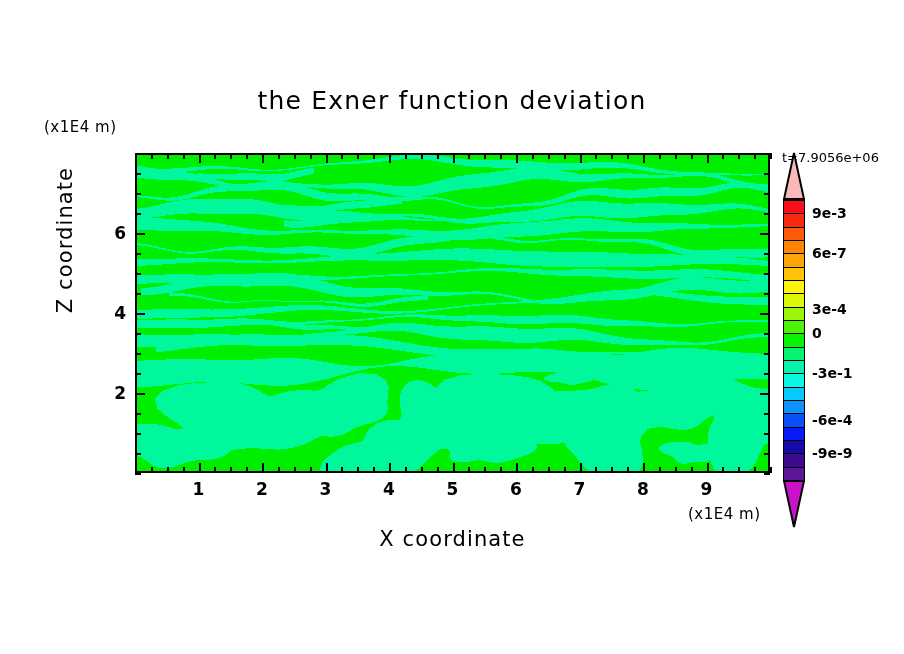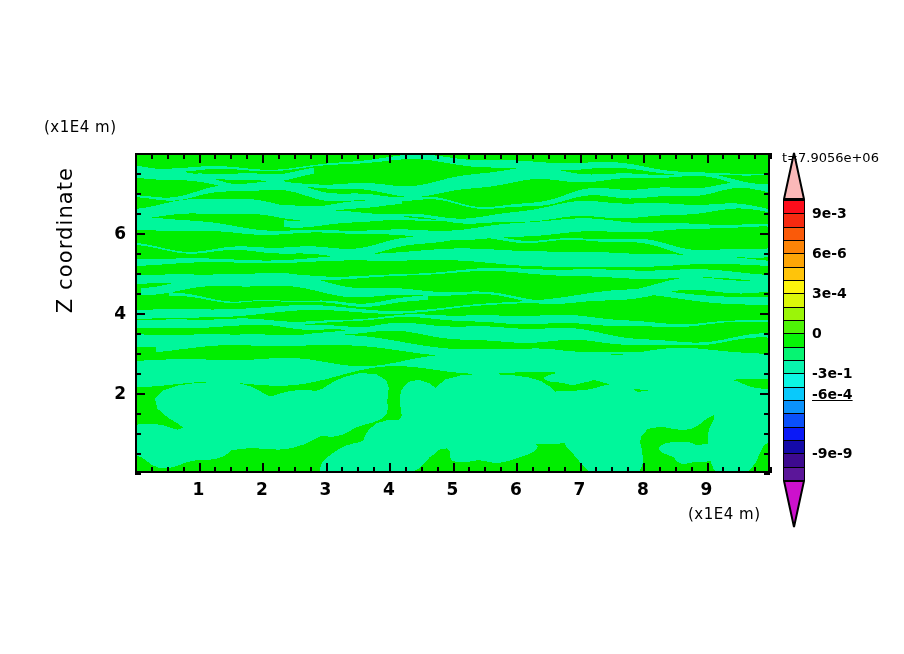--- a/index.html
+++ b/index.html
@@ -122,26 +122,28 @@
     transform:translateY(-50%);
     white-space:nowrap;
     font-family:"DejaVu Sans",sans-serif;
   }
 </style>
 </head>
 <body>
 
 <div id="stage">
 
+  <div class="title">the Exner function deviation</div>
 
   <div class="unit-top">(x1E4 m)</div>
   <div class="unit-bottom">(x1E4 m)</div>
 
   <div class="timestamp">t=7.9056e+06</div>
 
+  <div class="xlabel">X coordinate</div>
   <div class="ylabel">Z coordinate</div>
 
   <div id="plot">
     <svg id="field" viewBox="0 0 1000 500" preserveAspectRatio="none">
         <rect x="0" y="0" width="1000" height="500" fill="#00ee00"></rect>
         <path d="M-19.7,21.6L-9.7,21.4L0.3,21.4L10.3,21.5L20.3,21.6L30.3,21.8L40.3,21.8L50.3,21.6L60.3,21.1L70.3,20.5L80.3,19.8L90.3,19.0L100.3,18.3L110.3,17.8L120.3,17.5L130.3,17.6L140.3,18.0L150.3,18.8L160.3,19.7L170.3,20.8L180.3,21.8L190.3,22.7L200.3,23.3L210.3,23.4L220.3,23.2L230.3,22.5L240.3,21.5L250.3,20.1L260.3,18.7L270.3,17.2L280.3,15.8L290.3,14.5L300.3,13.5L310.3,12.6L320.3,11.9L330.3,11.2L340.3,10.5L350.3,9.7L360.3,8.7L370.3,7.5L380.3,6.1L390.3,4.6L400.3,3.1L410.3,1.7L420.3,0.4L430.3,-0.4L440.3,-0.9L450.3,-0.9L460.3,-0.4L470.3,0.5L480.3,1.8L490.3,3.1L500.3,4.5L510.3,5.9L520.3,7.0L530.3,7.8L540.3,8.3L550.3,8.6L560.3,8.6L570.3,8.5L580.3,8.5L590.3,8.5L600.3,8.7L610.3,9.1L620.3,9.7L630.3,10.5L640.3,11.2L650.3,12.0L660.3,12.6L670.3,13.0L680.3,13.2L690.3,13.0L700.3,12.6L710.3,12.1L720.3,11.6L730.3,11.1L740.3,10.9L750.3,11.1L760.3,11.6L770.3,12.6L780.3,14.0L790.3,15.6L800.3,17.5L810.3,19.5L820.3,21.4L830.3,23.1L840.3,24.5L850.3,25.6L860.3,26.4L870.3,26.9L880.3,27.2L890.3,27.4L900.3,27.7L910.3,27.9L920.3,28.3L930.3,28.8L940.3,29.3L950.3,29.9L960.3,30.2L970.3,30.4L980.3,30.2L990.3,29.6L1000.3,28.5L1010.3,27.1L1010.3,29.4L1000.3,30.7L990.3,31.7L980.3,32.3L970.3,32.5L960.3,32.5L950.3,32.2L940.3,31.8L930.3,31.4L920.3,31.1L910.3,31.0L900.3,30.9L890.3,31.0L880.3,31.1L870.3,31.1L860.3,30.9L850.3,30.5L840.3,29.8L830.3,28.8L820.3,27.5L810.3,26.0L800.3,24.4L790.3,22.9L780.3,21.7L770.3,20.7L760.3,20.1L750.3,19.9L740.3,20.2L730.3,20.7L720.3,21.5L710.3,22.3L700.3,23.2L690.3,23.8L680.3,24.2L670.3,24.2L660.3,24.0L650.3,23.5L640.3,22.9L630.3,22.1L620.3,21.4L610.3,20.9L600.3,20.4L590.3,20.2L580.3,20.0L570.3,19.9L560.3,19.8L550.3,19.6L540.3,19.1L530.3,18.3L520.3,17.2L510.3,15.8L500.3,14.2L490.3,12.4L480.3,10.7L470.3,9.1L460.3,7.8L450.3,6.9L440.3,6.5L430.3,6.5L420.3,7.0L410.3,7.8L400.3,8.8L390.3,10.0L380.3,11.1L370.3,12.1L360.3,13.0L350.3,13.6L340.3,14.1L330.3,14.5L320.3,15.0L310.3,15.5L300.3,16.1L290.3,17.0L280.3,18.1L270.3,19.4L260.3,20.9L250.3,22.3L240.3,23.6L230.3,24.7L220.3,25.4L210.3,25.8L200.3,25.7L190.3,25.4L180.3,24.7L170.3,23.9L160.3,23.1L150.3,22.4L140.3,22.0L130.3,21.9L120.3,22.1L110.3,22.7L100.3,23.7L90.3,24.8L80.3,25.9L70.3,27.1L60.3,28.1L50.3,28.9L40.3,29.5L30.3,29.9L20.3,30.2L10.3,30.4L0.3,30.7L-9.7,31.0L-19.7,31.6Z" fill="#00f79b" shape-rendering="crispEdges"></path>
         <path d="M-20.0,14.8L-10.0,15.6L0.0,16.9L10.0,18.5L20.0,20.1L30.0,21.7L40.0,23.1L50.0,24.3L60.0,25.3L70.0,26.5L80.0,27.8L90.0,29.5L100.0,31.7L110.0,34.2L120.0,37.2L130.0,40.2L140.0,43.1L150.0,45.5L160.0,47.4L170.0,48.5L180.0,48.8L190.0,48.5L200.0,47.7L210.0,46.6L220.0,45.6L230.0,44.9L240.0,44.5L250.0,44.6L260.0,45.0L270.0,45.7L280.0,46.3L290.0,46.8L300.0,46.9L310.0,46.7L320.0,46.1L330.0,45.4L340.0,44.7L350.0,44.2L360.0,44.1L370.0,44.5L380.0,45.3L390.0,46.4L400.0,47.6L410.0,48.7L420.0,49.4L430.0,49.5L440.0,48.9L450.0,47.5L460.0,45.4L470.0,42.9L480.0,40.3L490.0,37.7L500.0,35.3L510.0,33.4L520.0,31.9L530.0,30.7L540.0,29.7L550.0,28.7L560.0,27.7L570.0,26.3L580.0,24.8L590.0,23.1L600.0,21.4L610.0,20.0L620.0,19.1L630.0,18.8L640.0,19.2L650.0,20.3L660.0,22.1L670.0,24.1L680.0,26.2L690.0,28.2L700.0,29.6L710.0,30.6L720.0,30.9L730.0,30.7L740.0,30.3L750.0,29.7L760.0,29.2L770.0,29.0L780.0,29.1L790.0,29.5L800.0,30.2L810.0,30.9L820.0,31.4L830.0,31.6L840.0,31.5L850.0,31.0L860.0,30.3L870.0,29.5L880.0,28.9L890.0,28.7L900.0,29.1L910.0,30.2L920.0,32.0L930.0,34.3L940.0,36.9L950.0,39.5L960.0,41.9L970.0,43.9L980.0,45.2L990.0,46.0L1000.0,46.3L1010.0,46.2L1020.0,46.0L1020.0,59.1L1010.0,58.4L1000.0,57.6L990.0,56.4L980.0,54.8L970.0,52.6L960.0,49.9L950.0,46.8L940.0,43.5L930.0,40.3L920.0,37.4L910.0,35.2L900.0,33.7L890.0,33.0L880.0,33.0L870.0,33.5L860.0,34.3L850.0,35.2L840.0,35.8L830.0,36.2L820.0,36.3L810.0,36.2L800.0,36.0L790.0,35.9L780.0,36.1L770.0,36.7L760.0,37.7L750.0,39.0L740.0,40.4L730.0,41.7L720.0,42.8L710.0,43.4L700.0,43.3L690.0,42.8L680.0,41.7L670.0,40.5L660.0,39.3L650.0,38.3L640.0,37.9L630.0,38.2L620.0,39.1L610.0,40.7L600.0,42.6L590.0,44.6L580.0,46.7L570.0,48.4L560.0,49.9L550.0,51.1L540.0,52.0L530.0,52.9L520.0,53.8L510.0,55.1L500.0,56.6L490.0,58.5L480.0,60.6L470.0,62.7L460.0,64.5L450.0,65.8L440.0,66.4L430.0,66.3L420.0,65.3L410.0,63.8L400.0,61.8L390.0,59.6L380.0,57.6L370.0,55.9L360.0,54.6L350.0,53.9L340.0,53.6L330.0,53.5L320.0,53.5L310.0,53.4L300.0,53.0L290.0,52.3L280.0,51.4L270.0,50.4L260.0,49.4L250.0,48.8L240.0,48.6L230.0,48.9L220.0,49.7L210.0,50.9L200.0,52.2L190.0,53.3L180.0,54.1L170.0,54.2L160.0,53.7L150.0,52.5L140.0,50.7L130.0,48.5L120.0,46.3L110.0,44.2L100.0,42.5L90.0,41.3L80.0,40.4L70.0,40.0L60.0,39.8L50.0,39.6L40.0,39.3L30.0,38.8L20.0,38.0L10.0,37.1L0.0,36.2L-10.0,35.5L-20.0,35.3Z" fill="#00f79b" shape-rendering="crispEdges"></path>
         <path d="M90.6,29.4L100.6,29.2L110.6,29.5L120.6,30.0L130.6,30.3L140.6,30.2L150.6,29.8L160.6,29.2L170.6,28.8L180.6,28.8L190.6,29.3L200.6,30.0L210.6,30.6L220.6,30.6L230.6,29.8L240.6,28.2L250.6,26.0L260.6,23.7L270.6,21.7L280.6,20.3L280.6,29.5L270.6,31.4L260.6,33.8L250.6,36.4L240.6,38.9L230.6,40.7L220.6,41.6L210.6,41.5L200.6,40.8L190.6,39.9L180.6,39.2L170.6,38.8L160.6,38.8L150.6,38.9L140.6,38.8L130.6,38.4L120.6,37.5L110.6,36.3L100.6,35.4L90.6,34.9Z" fill="#00f79b" shape-rendering="crispEdges"></path>
         <path d="M-20.0,64.7L-10.0,64.0L0.0,63.9L10.0,64.4L20.0,65.4L30.0,66.5L40.0,67.3L50.0,67.4L60.0,66.6L70.0,64.9L80.0,62.3L90.0,59.2L100.0,55.9L110.0,52.9L120.0,50.4L130.0,48.6L140.0,47.4L150.0,46.6L160.0,46.1L170.0,45.5L180.0,44.6L190.0,43.5L200.0,42.4L210.0,41.4L220.0,40.9L230.0,41.3L240.0,42.6L250.0,44.8L260.0,47.8L270.0,51.1L280.0,54.4L290.0,57.3L300.0,59.4L310.0,60.6L320.0,61.1L330.0,61.1L340.0,60.9L350.0,60.9L360.0,61.3L370.0,62.1L380.0,63.3L390.0,64.7L400.0,66.0L410.0,66.8L420.0,67.1L430.0,66.9L440.0,66.4L450.0,66.0L460.0,65.8L470.0,66.4L480.0,67.7L490.0,69.9L500.0,72.7L510.0,75.7L520.0,78.5L530.0,80.8L540.0,82.2L550.0,82.6L560.0,82.2L570.0,81.2L580.0,79.9L590.0,78.6L600.0,77.5L610.0,76.7L620.0,76.0L630.0,75.1L640.0,73.9L650.0,72.0L660.0,69.4L670.0,66.2L680.0,62.7L690.0,59.1L700.0,56.0L710.0,53.6L720.0,52.2L730.0,51.8L740.0,52.3L750.0,53.2L760.0,54.2L770.0,54.9L780.0,55.1L790.0,54.8L800.0,54.0L810.0,53.0L820.0,52.0L830.0,51.4L840.0,51.3L850.0,51.6L860.0,52.2L870.0,52.8L880.0,53.0L890.0,52.6L900.0,51.5L910.0,49.9L920.0,47.9L930.0,45.9L940.0,44.5L950.0,43.8L960.0,44.2L970.0,45.6L980.0,47.8L990.0,50.5L1000.0,53.4L1010.0,56.0L1020.0,58.3L1020.0,62.5L1010.0,60.8L1000.0,58.7L990.0,56.4L980.0,54.2L970.0,52.6L960.0,51.9L950.0,52.2L940.0,53.5L930.0,55.6L920.0,58.1L910.0,60.7L900.0,62.9L890.0,64.5L880.0,65.4L870.0,65.6L860.0,65.4L850.0,65.2L840.0,65.1L830.0,65.4L820.0,66.1L810.0,67.1L800.0,68.1L790.0,68.7L780.0,68.9L770.0,68.4L760.0,67.4L750.0,66.1L740.0,64.7L730.0,63.8L720.0,63.7L710.0,64.5L700.0,66.3L690.0,68.8L680.0,71.7L670.0,74.6L660.0,77.2L650.0,79.1L640.0,80.4L630.0,81.0L620.0,81.3L610.0,81.5L600.0,81.8L590.0,82.5L580.0,83.4L570.0,84.4L560.0,85.1L550.0,85.3L540.0,84.8L530.0,83.3L520.0,81.1L510.0,78.4L500.0,75.6L490.0,73.0L480.0,71.1L470.0,70.1L460.0,70.0L450.0,70.6L440.0,71.6L430.0,72.7L420.0,73.5L410.0,73.8L400.0,73.5L390.0,73.0L380.0,72.2L370.0,71.6L360.0,71.4L350.0,71.6L340.0,72.2L330.0,72.9L320.0,73.4L310.0,73.4L300.0,72.5L290.0,70.8L280.0,68.2L270.0,65.1L260.0,61.9L250.0,58.9L240.0,56.7L230.0,55.3L220.0,54.8L210.0,55.0L200.0,55.7L190.0,56.5L180.0,57.2L170.0,57.5L160.0,57.7L150.0,57.6L140.0,57.8L130.0,58.4L120.0,59.6L110.0,61.4L100.0,63.8L90.0,66.5L80.0,69.0L70.0,70.9L60.0,72.1L50.0,72.3L40.0,71.6L30.0,70.4L20.0,68.9L10.0,67.6L0.0,66.9L-10.0,66.8L-20.0,67.4Z" fill="#00f79b" shape-rendering="crispEdges"></path>
         <path d="M-20.0,85.8L-10.0,85.6L0.0,85.0L10.0,83.8L20.0,82.1L30.0,79.9L40.0,77.5L50.0,75.2L60.0,73.1L70.0,71.4L80.0,70.3L90.0,69.6L100.0,69.4L110.0,69.4L120.0,69.5L130.0,69.5L140.0,69.4L150.0,69.3L160.0,69.2L170.0,69.4L180.0,69.9L190.0,70.9L200.0,72.5L210.0,74.6L220.0,77.0L230.0,79.6L240.0,82.1L250.0,84.3L260.0,85.9L270.0,87.0L280.0,87.6L290.0,87.8L300.0,87.8L310.0,87.9L320.0,88.1L330.0,88.7L340.0,89.5L350.0,90.5L360.0,91.5L370.0,92.4L380.0,93.0L390.0,93.3L400.0,93.3L410.0,93.1L420.0,92.8L430.0,92.8L440.0,93.0L450.0,93.7L460.0,94.8L470.0,96.2L480.0,97.8L490.0,99.2L500.0,100.2L510.0,100.7L520.0,100.6L530.0,99.9L540.0,98.6L550.0,97.1L560.0,95.4L570.0,93.8L580.0,92.3L590.0,91.1L600.0,90.0L610.0,88.9L620.0,87.6L630.0,86.1L640.0,84.2L650.0,82.1L660.0,79.8L670.0,77.5L680.0,75.5L690.0,73.9L700.0,72.9L710.0,72.6L720.0,72.9L730.0,73.6L740.0,74.6L750.0,75.6L760.0,76.4L770.0,76.8L780.0,76.9L790.0,76.7L800.0,76.4L810.0,76.1L820.0,75.9L830.0,76.1L840.0,76.5L850.0,77.2L860.0,77.9L870.0,78.6L880.0,79.0L890.0,79.0L900.0,78.7L910.0,78.1L920.0,77.4L930.0,76.8L940.0,76.5L950.0,76.7L960.0,77.6L970.0,79.0L980.0,80.9L990.0,83.0L1000.0,85.2L1010.0,87.2L1020.0,88.9L1020.0,93.3L1010.0,91.9L1000.0,90.2L990.0,88.4L980.0,86.7L970.0,85.5L960.0,84.7L950.0,84.6L940.0,85.2L930.0,86.4L920.0,88.0L910.0,89.7L900.0,91.3L890.0,92.6L880.0,93.6L870.0,94.3L860.0,94.7L850.0,94.9L840.0,95.2L830.0,95.7L820.0,96.4L810.0,97.3L800.0,98.3L790.0,99.3L780.0,100.0L770.0,100.3L760.0,100.2L750.0,99.7L740.0,98.8L730.0,97.8L720.0,97.0L710.0,96.4L700.0,96.4L690.0,97.0L680.0,98.0L670.0,99.5L660.0,101.1L650.0,102.6L640.0,103.9L630.0,104.8L620.0,105.4L610.0,105.6L600.0,105.7L590.0,105.8L580.0,106.0L570.0,106.4L560.0,107.0L550.0,107.7L540.0,108.3L530.0,108.7L520.0,108.6L510.0,107.9L500.0,106.7L490.0,105.1L480.0,103.2L470.0,101.2L460.0,99.5L450.0,98.2L440.0,97.4L430.0,97.2L420.0,97.4L410.0,97.9L400.0,98.4L390.0,98.9L380.0,99.2L370.0,99.2L360.0,99.0L350.0,98.8L340.0,98.7L330.0,98.8L320.0,99.2L310.0,99.9L300.0,100.9L290.0,101.9L280.0,102.7L270.0,103.2L260.0,103.1L250.0,102.5L240.0,101.3L230.0,99.7L220.0,97.9L210.0,96.2L200.0,94.7L190.0,93.7L180.0,93.2L170.0,93.0L160.0,93.2L150.0,93.4L140.0,93.6L130.0,93.6L120.0,93.4L110.0,93.1L100.0,92.7L90.0,92.5L80.0,92.6L70.0,93.1L60.0,94.0L50.0,95.2L40.0,96.7L30.0,98.1L20.0,99.3L10.0,100.0L0.0,100.2L-10.0,99.8L-20.0,98.9Z" fill="#00f79b" shape-rendering="crispEdges"></path>
@@ -336,21 +338,21 @@
       <div class="cb-band" style="top: 226.667px; height: 14.3333px; background: rgb(10, 25, 247);"></div>
       <div class="cb-band" style="top: 240px; height: 14.3333px; background: rgb(20, 10, 168);"></div>
       <div class="cb-band" style="top: 253.333px; height: 14.3333px; background: rgb(61, 10, 143);"></div>
       <div class="cb-band" style="top: 266.667px; height: 14.3333px; background: rgb(91, 22, 153);"></div>
       <svg width="22" height="48" style="position: absolute; left: 0px; top: 280px;">
         <polygon points="11,47 21,1 1,1" fill="#cc11cc" stroke="#000" stroke-width="2"></polygon>
       </svg>
     </div>
   <div id="cbarlabels">
       <div class="cblab" style="top: 213.333px;">9e-3</div>
-      <div class="cblab" style="top: 253.333px;">6e-6</div>
-      <div class="cblab" style="top: 293px;">3e-4</div>
+      <div class="cblab" style="top: 253.333px;">6e-7</div>
+      <div class="cblab" style="top: 309px;">3e-4</div>
       <div class="cblab" style="top: 333.333px;">0</div>
       <div class="cblab" style="top: 373.333px;">-3e-1</div>
-      <div class="cblab" style="top: 394px; text-decoration: underline;">-6e-4</div>
+      <div class="cblab" style="top: 420px;">-6e-4</div>
       <div class="cblab" style="top: 453.333px;">-9e-9</div>
     </div>
 
 </div>
 
 </body></html>

